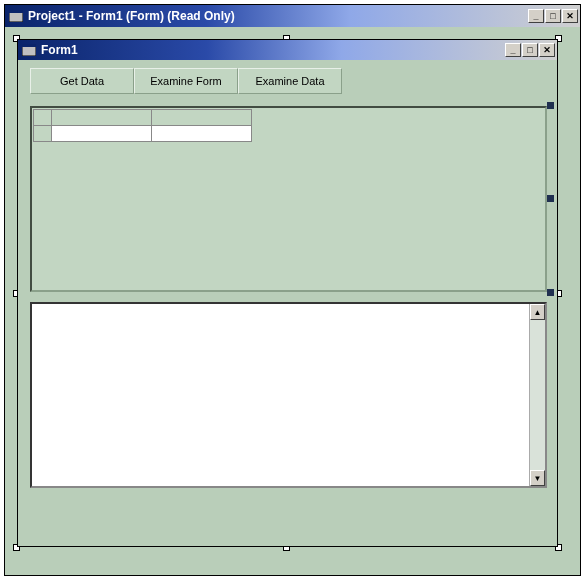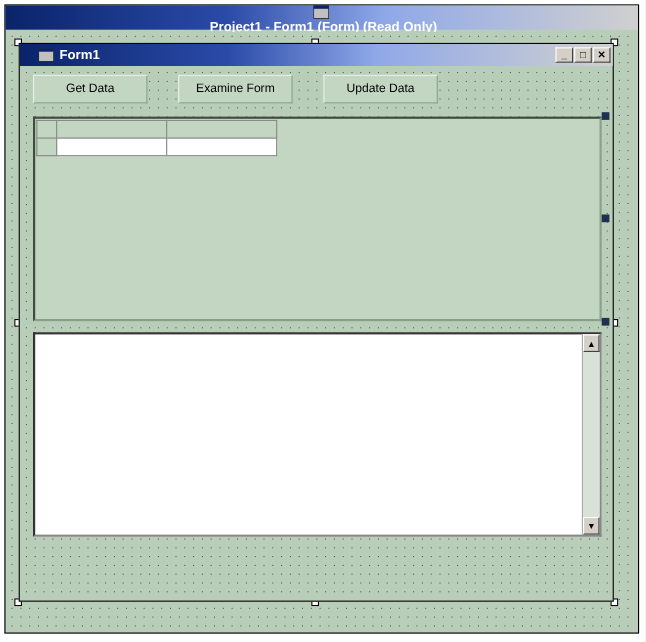--- a/index.html
+++ b/index.html
@@ -27,21 +27,20 @@
   }
   .outer-titlebar {
     height: 22px;
     display: flex;
     align-items: center;
     background: linear-gradient(to right, #0a246a 0%, #2a4aa8 35%, #8fa8e8 60%, #d0d0d0 100%);
     color: #fff;
     font-weight: bold;
     font-size: 12px;
     padding-left: 3px;
-    flex-direction: column;
   }
   .titlebar-icon {
     width: 16px;
     height: 14px;
     margin-right: 4px;
     display: flex;
     align-items: center;
     justify-content: center;
   }
   .titlebar-icon svg { display:block; }
@@ -90,37 +89,36 @@
     border: 1px solid #000;
   }
   .inner-titlebar {
     height: 20px;
     display: flex;
     align-items: center;
     background: linear-gradient(to right, #0a246a 0%, #2a4aa8 35%, #8fa8e8 60%, #d0d0d0 100%);
     color: #fff;
     font-weight: bold;
     font-size: 12px;
-    padding-left: 16px;
+    padding-left: 3px;
     justify-content: space-between;
   }
   .inner-body {
     position: absolute;
     left: 2px; right: 2px; top: 22px; bottom: 2px;
     background-color: #b9ceb9;
     background-image: radial-gradient(circle, #404040 0.6px, transparent 0.6px);
     background-size: 8px 8px;
   }
 
   
   .btn-row {
     position: absolute;
     top: 6px; left: 10px; right: 10px;
     display: flex;
-    gap: 28px;
   }
   .vb-button {
     width: 104px;
     height: 26px;
     background: #c2d6c2;
     border: 1px solid #8aa08a;
     border-top-color: #e8f0e8;
     border-left-color: #e8f0e8;
     display: flex;
     align-items: center;
@@ -249,21 +247,21 @@
       <div class="inner-body">
 
         <div class="btn-row">
           <div class="vb-button">
               <span>Get Data</span>
             </div>
           <div class="vb-button">
               <span>Examine Form</span>
             </div>
           <div class="vb-button">
-              <span>Update Data</span>
+              <span>Examine Data</span>
             </div>
         </div>
 
         <div class="flex-grid">
           <table>
             <tbody>
                 <tr>
               <th class="hdr" style="width:18px"></th>
               <th class="hdr" style="width:100px"></th>
               <th class="hdr" style="width:100px"></th>

